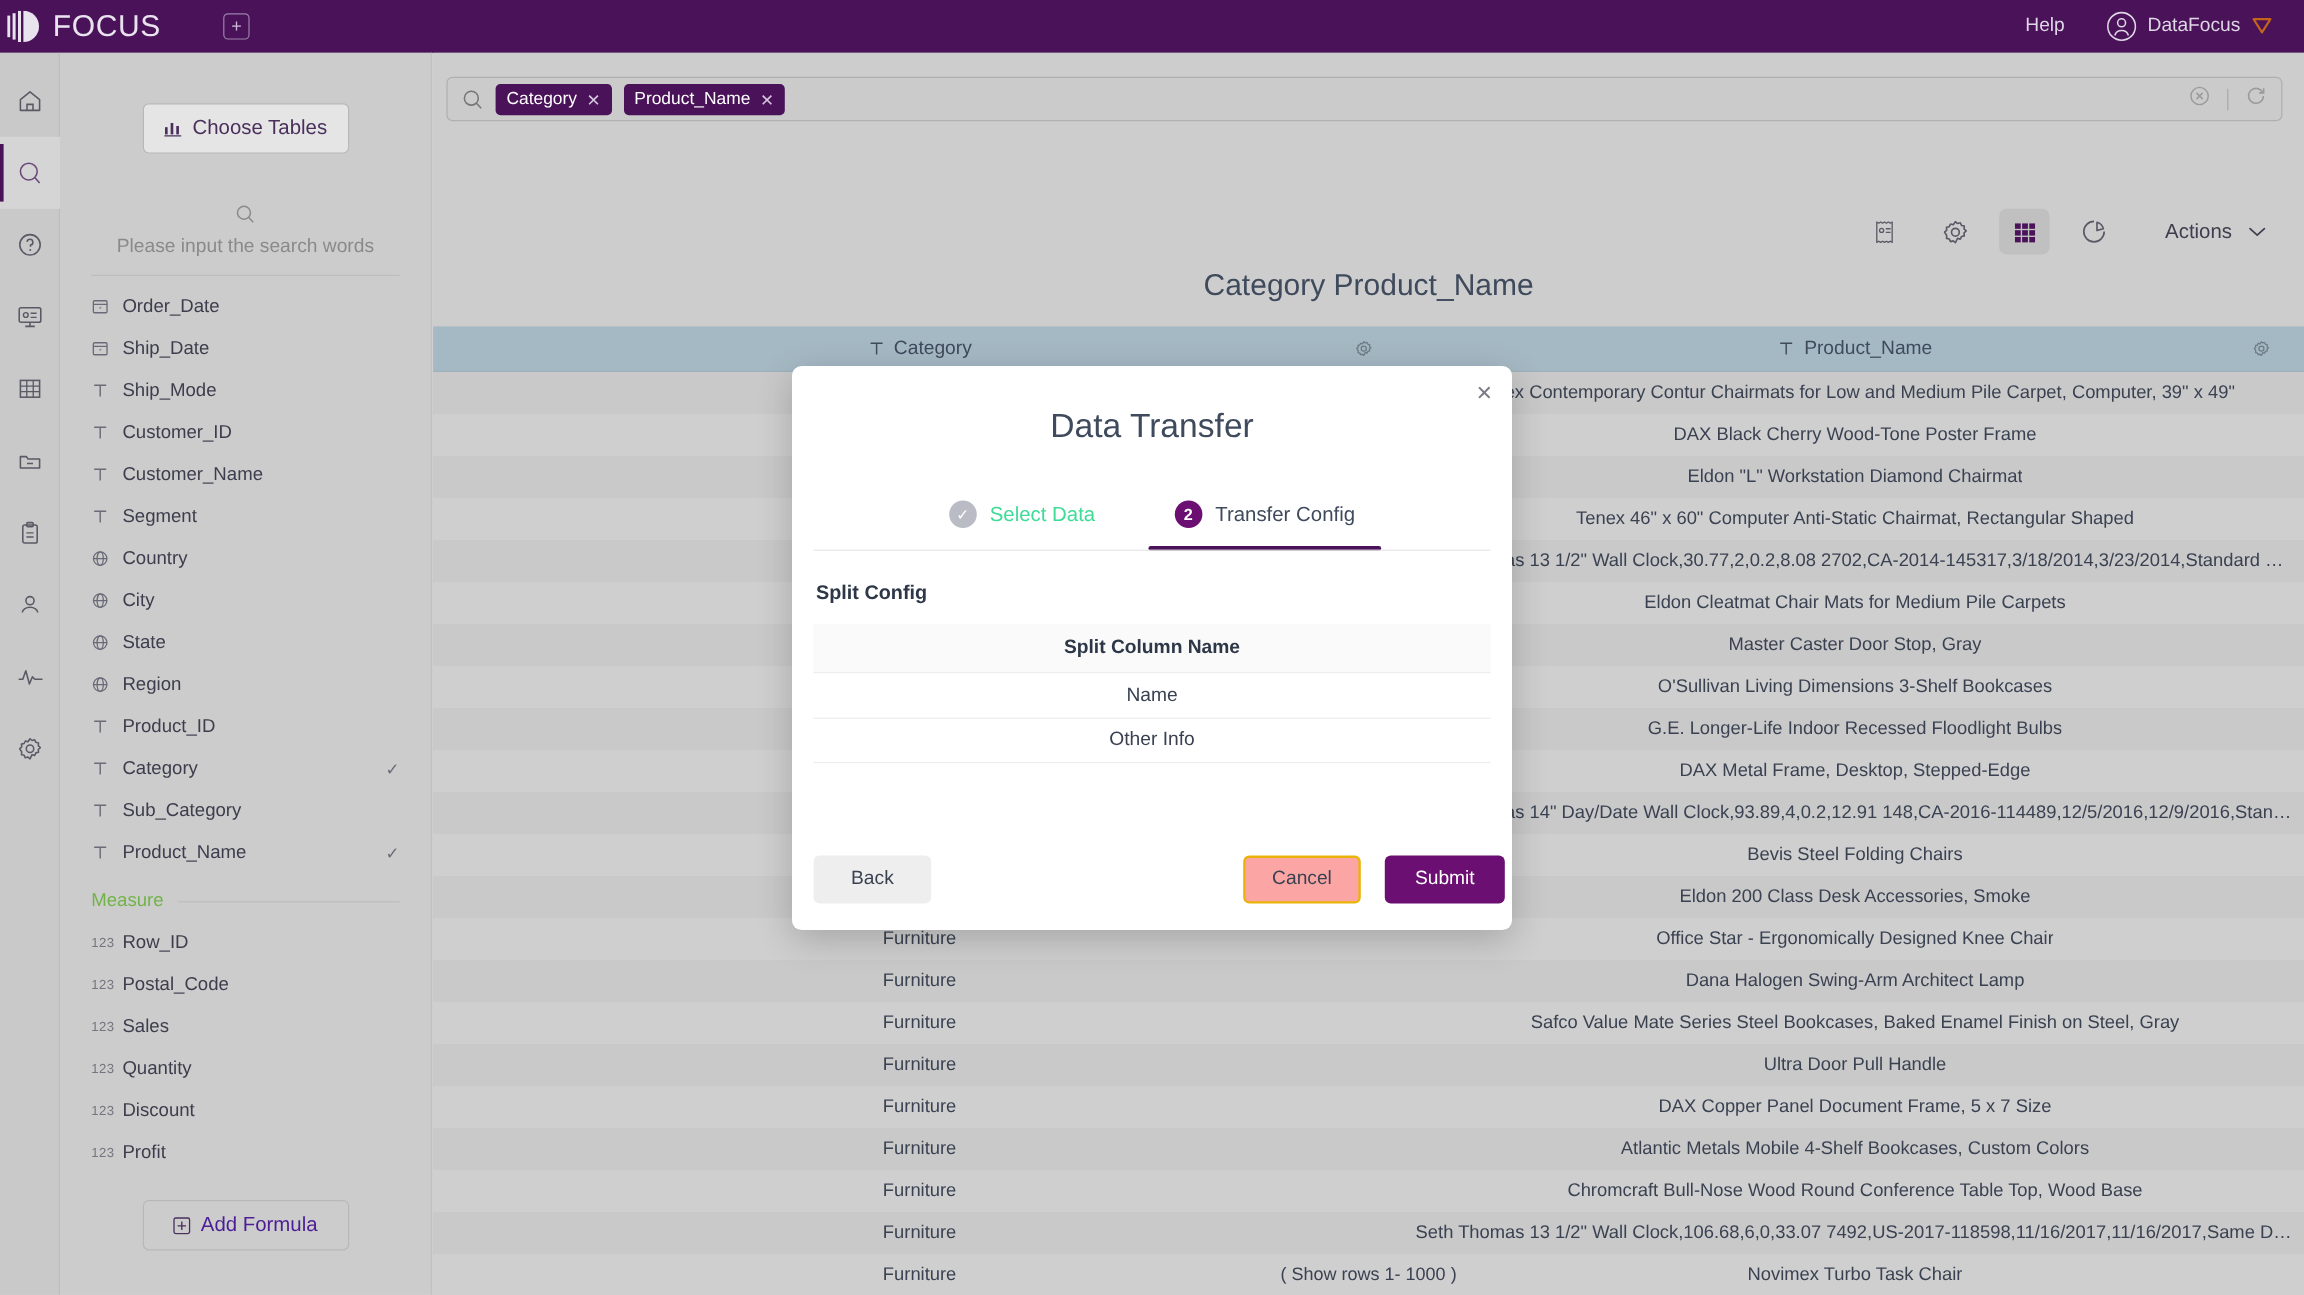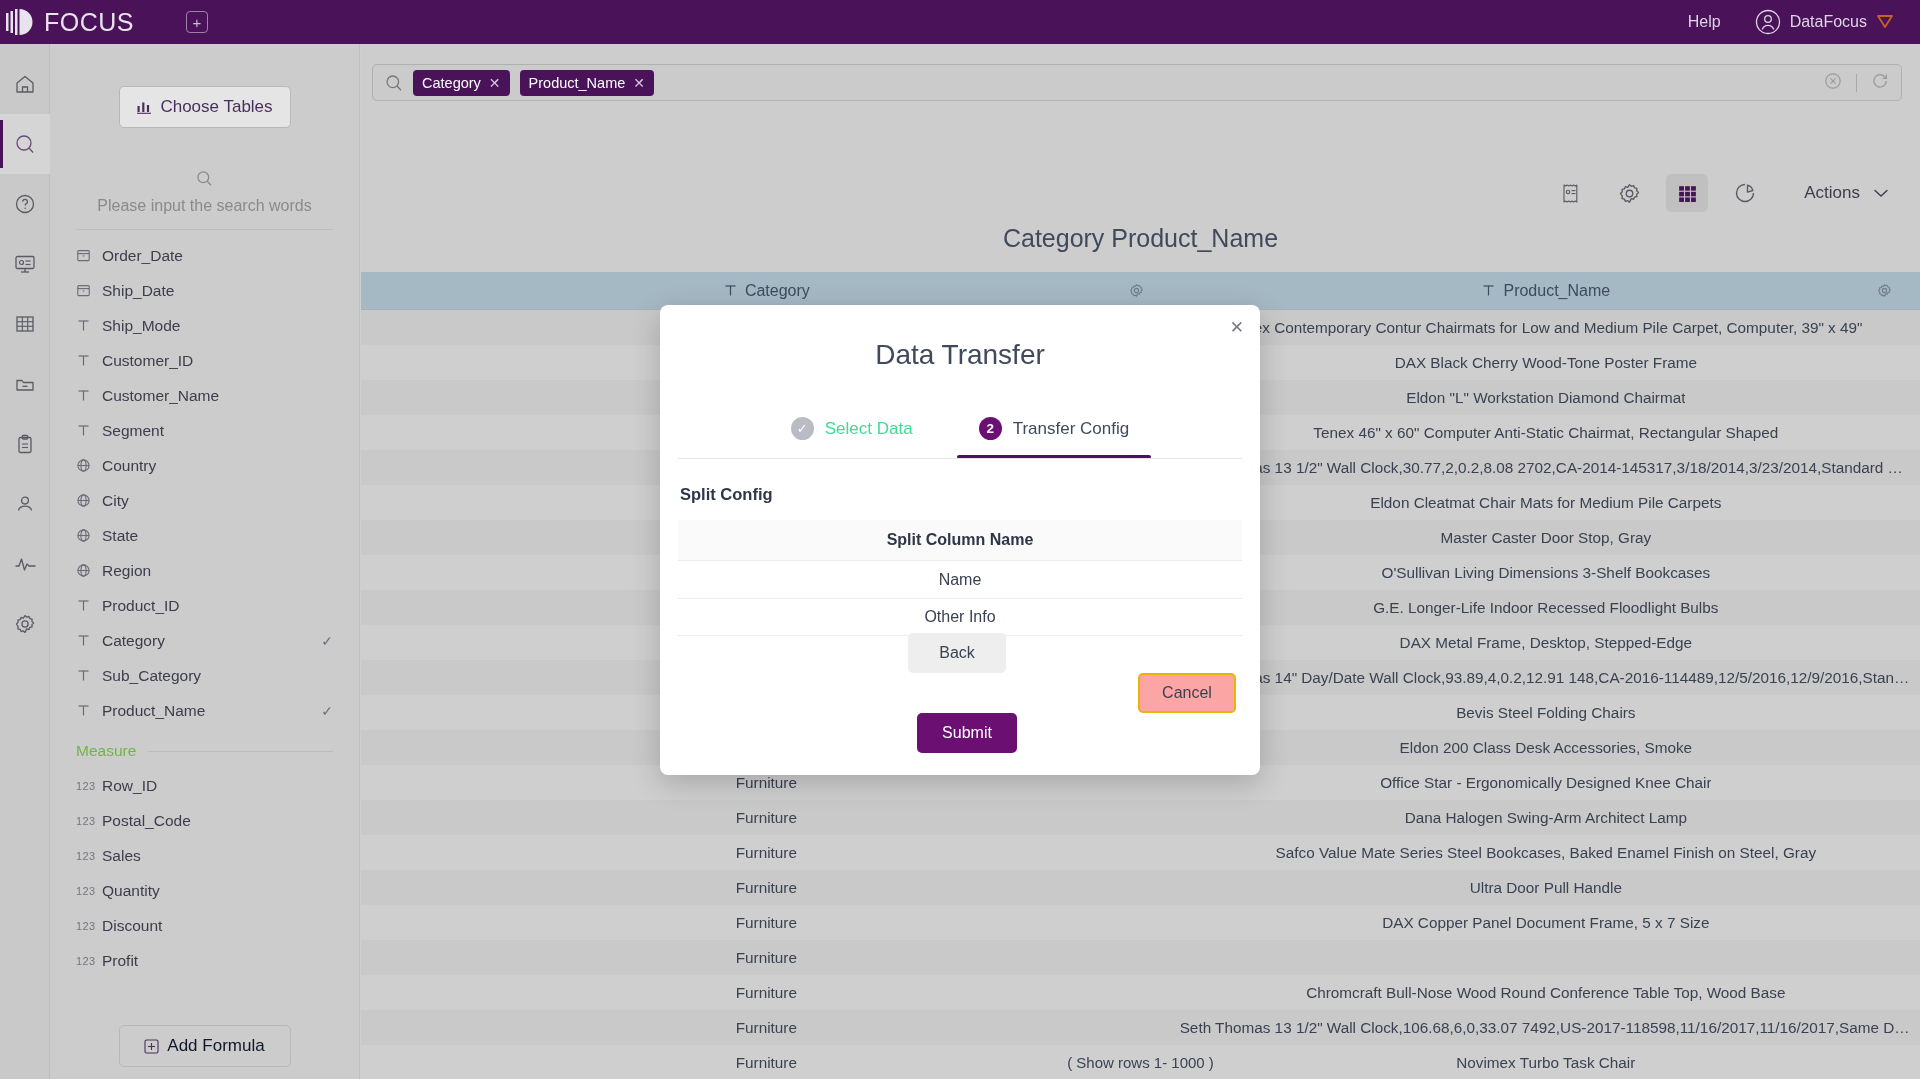--- a/index.html
+++ b/index.html
@@ -81,24 +81,24 @@
   }
   .field-icon.num { font-size: 11px; letter-spacing: .4px; color: #75757f; }
   .field-label { margin-left: 4px; }
   .field-check { margin-left: auto; color: #6a6a78; font-size: 14px; }
   .measure-head {
     display: flex; align-items: center; gap: 12px;
     padding: 14px 26px 8px; color: #72b349; font-size: 15.5px; justify-content: center;
   }
   .measure-head .line { flex: 1; height: 1px; background: #bdbdbd; }
   .add-formula {
-    margin: 6px auto 12px; width: 172px; height: 42px;
+    margin: 6px auto 37px; width: 172px; height: 42px;
     border: 1px solid #b8b8b8; border-radius: 5px;
     display: flex; align-items: center; justify-content: center; gap: 8px;
-    color: #0f172a; font-size: 17px; cursor: pointer;
+    color: #4c1d95; font-size: 17px; cursor: pointer;
   }
 
   
   .main { position: absolute; top: 44px; left: 361px; right: 0; bottom: 0; background: #cdcdcd; }
 
   .searchbar {
     position: absolute; top: 20px; left: 11px; right: 18px; height: 37px;
     background: #cbcbcb; border: 1px solid #b0b0b0; border-radius: 5px;
     display: flex; align-items: center; padding: 0 12px; gap: 10px;
   }
@@ -207,22 +207,22 @@
   .split-head {
     background: #fafafa; height: 40px; display: flex; align-items: center;
     justify-content: center; font-size: 16px; font-weight: bold; color: #2d3748;
   }
   .split-row {
     height: 38px; display: flex; align-items: center; justify-content: center;
     font-size: 16px; color: #3a4252; border-top: 1px solid #ededed; cursor: pointer;
   }
   .split-row:last-child { border-bottom: 1px solid #ededed; }
   .modal-actions {
-    position: absolute; left: 18px; right: 24px; bottom: 22px;
-    display: flex; align-items: center; flex-direction: column;
+    position: absolute; left: 18px; right: 6px; bottom: 22px;
+    display: flex; align-items: flex-start;
   }
   .btn {
     height: 40px; border-radius: 5px; display: flex; align-items: center;
     justify-content: center; font-size: 16px; cursor: pointer;
   }
   .btn-back { width: 98px; background: #eeeeee; color: #3a4252; }
   .btn-cancel { width: 98px; background: #fca5a5; color: #3a4252; border: 2px solid #eab308; margin-left: auto; }
   .btn-submit { width: 100px; background: #6b0f72; color: #ffffff; margin-left: 20px; }
 </style>
 </head>
@@ -778,20 +778,23 @@
               <span>Furniture</span>
             </div>
             <div class="td td-prod">
               <span>DAX Copper Panel Document Frame, 5 x 7 Size</span>
             </div>
           </div>
           <div class="tr odd">
             <div class="td td-cat">
               <span>Furniture</span>
             </div>
+            <div class="td td-prod">
+              <span>Atlantic Metals Mobile 4-Shelf Bookcases, Custom Colors</span>
+            </div>
           </div>
           <div class="tr even">
             <div class="td td-cat">
               <span>Furniture</span>
             </div>
             <div class="td td-prod">
               <span>Chromcraft Bull-Nose Wood Round Conference Table Top, Wood Base</span>
             </div>
           </div>
           <div class="tr odd">

